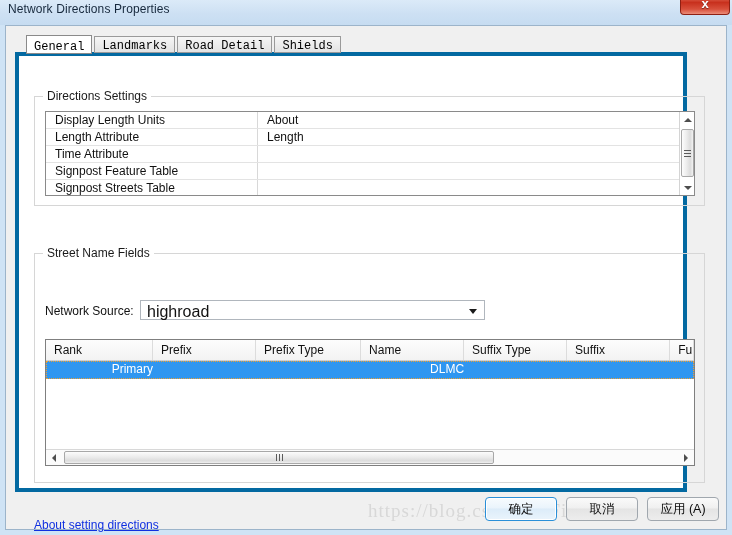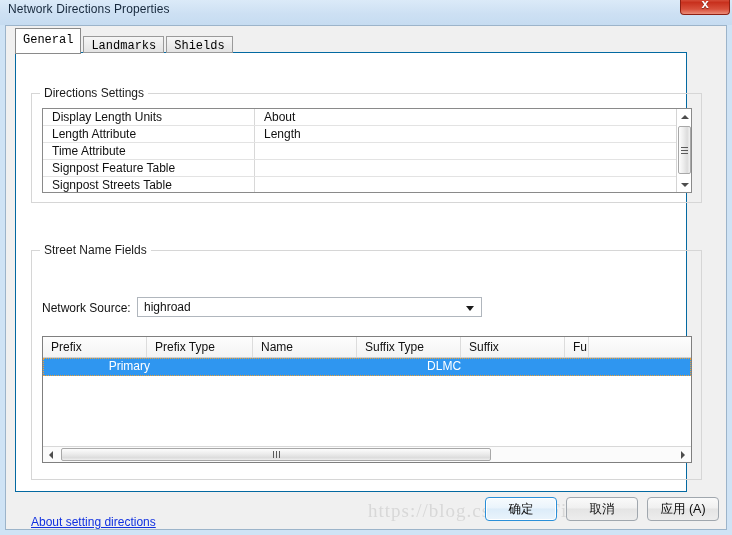--- a/index.html
+++ b/index.html
@@ -105,33 +105,34 @@
     margin-right: 2px;
     height: 17px;
     box-sizing: border-box;
     line-height: 14px;
     cursor: pointer;
     position: relative;
   }
   .tab.active {
     background: #ffffff;
     border-bottom: 1px solid #ffffff;
-    height: 26px;
+    height: 19px;
     padding-top: 4px;
     margin-bottom: -1px;
     z-index: 6;
     border-color: #8a8a8a;
+    margin-left: 11px;
   }
 
   .tabpage {
     position: absolute;
     left: 9px; top: 26px;
     width: 672px; height: 440px;
     background: #ffffff;
-    border: 1px solid #0369a1;
+    border: 4px solid #0369a1;
     box-sizing: border-box;
   }
 
   
   .group {
     position: absolute;
     border: 1px solid #d6d6d6;
     box-sizing: border-box;
   }
   .group-title {
@@ -247,21 +248,21 @@
     left: 105px; top: 46px;
     width: 345px; height: 20px;
     background: #ffffff;
     border: 1px solid #b0b6bd;
     box-sizing: border-box;
     cursor: pointer;
   }
   .combo-text {
     position: absolute;
     left: 6px; top: 2px;
-    font-size: 12px;
+    font-size: 16px;
     color: #111;
     white-space: nowrap;
   }
   .combo-arrow {
     position: absolute;
     right: 7px; top: 8px;
     width: 0; height: 0;
     border-left: 4px solid transparent;
     border-right: 4px solid transparent;
     border-top: 5px solid #1a1a1a;
@@ -428,20 +429,21 @@
       <div class="close-btn">
         <span>x</span>
       </div>
     </div>
 
     <div class="client">
 
       <div class="tabstrip">
         <div class="tab active">General</div>
         <div class="tab">Landmarks</div>
+        <div class="tab">Road Detail</div>
         <div class="tab">Shields</div>
       </div>
 
       <div class="tabpage">
 
         <div class="group" id="group-directions">
           <div class="group-title">Directions Settings</div>
 
           <div class="settings-grid">
             <div class="sg-body">
@@ -493,20 +495,21 @@
           <div class="ns-label">Network Source:</div>
 
           <div class="combo">
             <div class="combo-text">highroad</div>
             <div class="combo-arrow"></div>
           </div>
 
           <div class="listview">
 
             <div class="lv-header">
+              <div class="lv-th" style="width:108px">Rank</div>
               <div class="lv-th" style="width:104px">Prefix</div>
               <div class="lv-th" style="width:106px">Prefix Type</div>
               <div class="lv-th" style="width:104px">Name</div>
               <div class="lv-th" style="width:104px">Suffix Type</div>
               <div class="lv-th" style="width:104px">Suffix</div>
               <div class="lv-th" style="width:24px">Fu</div>
             </div>
 
             <div class="lv-row selected">
               <div class="lv-td" style="width:108px">Primary</div>

